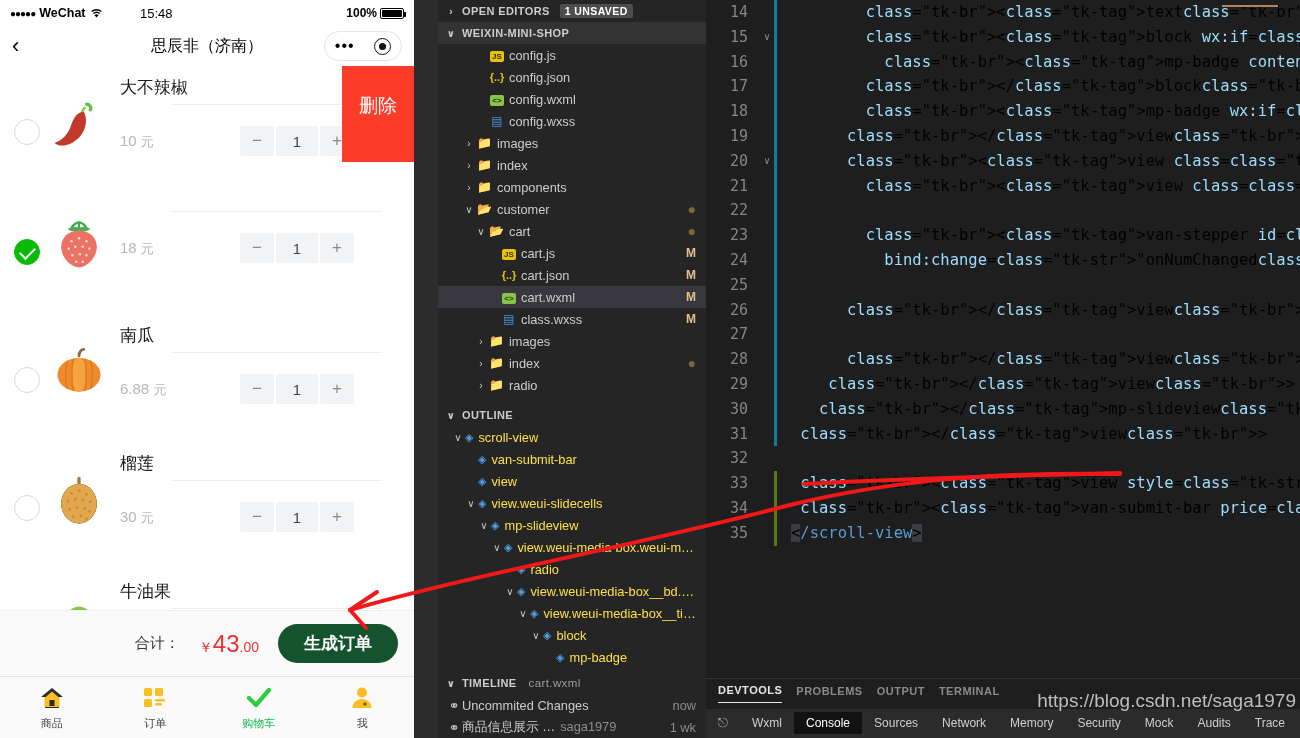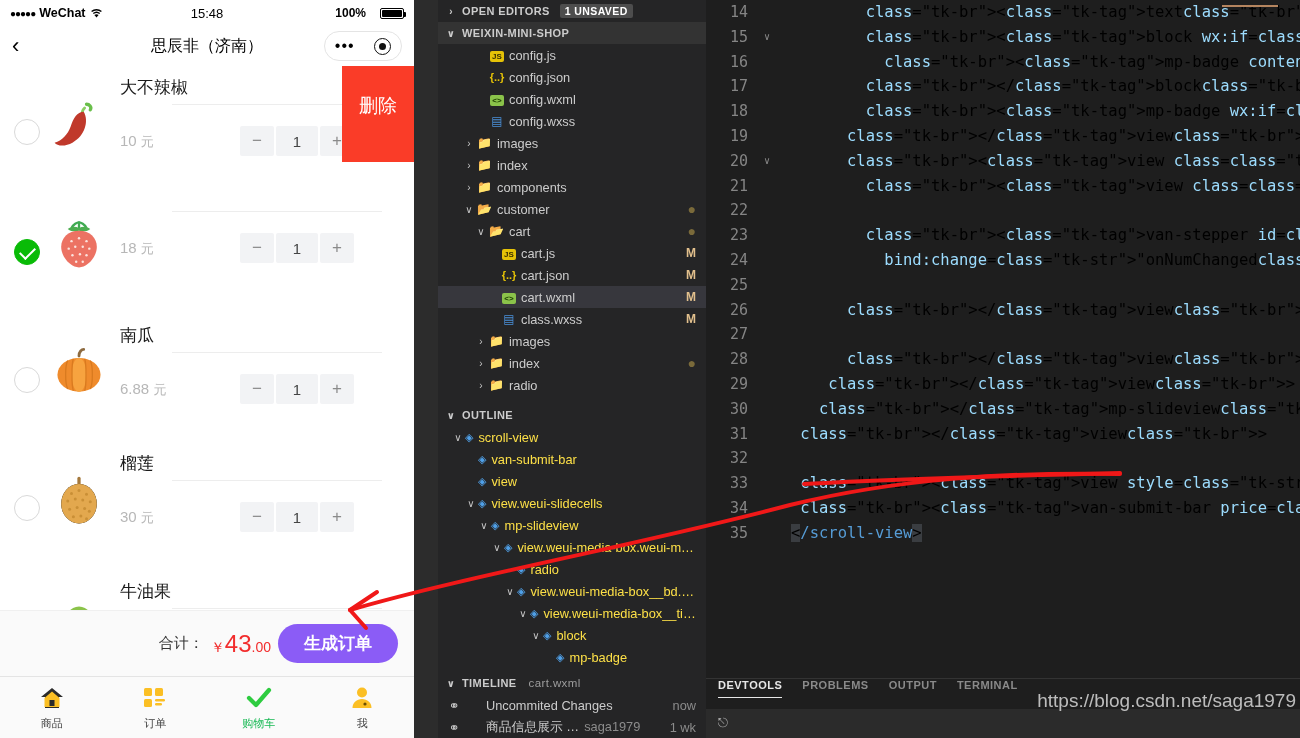--- a/index.html
+++ b/index.html
@@ -16,22 +16,22 @@
   .phone {
     width:414px; height:738px; background:#f7f7f7; position:relative;
     overflow:hidden; flex:0 0 414px;
   }
   .status-bar {
     height:26px; background:#fff; display:flex; align-items:center;
     padding:0 10px; font-size:12.5px; color:#000; font-weight:600;
   }
   .sb-left { display:flex; align-items:center; gap:4px; width:33%; }
   .sb-dots { letter-spacing:-1px; font-size:10px; }
-  .sb-center { width:34%; text-align:center; font-weight:400; font-size:13px;}
-  .sb-right { width:33%; display:flex; align-items:center; justify-content:flex-end; gap:14px; font-size:12px;}
+  .sb-center { width:34%; text-align:left; font-weight:400; font-size:13px;}
+  .sb-right { width:33%; display:flex; align-items:center; justify-content:flex-end; gap:3px; font-size:12px;}
   .batt { width:24px; height:11px; border:1px solid #000; border-radius:2px; position:relative; padding:1px;}
   .batt i { display:block; height:100%; width:100%; background:#000; border-radius:1px;}
   .batt:after{content:""; position:absolute; right:-3px; top:3px; width:2px; height:5px; background:#000; border-radius:0 1px 1px 0;}
 
   .nav-bar {
     height:40px; background:#fff; display:flex; align-items:center;
     padding:0 12px; position:relative;
   }
   .nav-back { font-size:22px; color:#000; line-height:1; cursor:pointer; font-weight:300;}
   .nav-title {
@@ -93,30 +93,30 @@
   }
   .delete-btn {
     position:absolute; right:0; top:0; width:72px; height:100%;
     background:#fa3c28; color:#fff; font-size:19px;
     display:flex; align-items:center; justify-content:center;
   }
 
   .submit-bar {
     position:absolute; left:0; right:0; bottom:62px; height:66px;
     background:#fafafa; display:flex; align-items:center;
-    justify-content:flex-end; padding-right:16px; gap:7px;
+    justify-content:flex-end; padding-right:16px; gap:19px;
     border-top:1px solid #f0f0f0;
   }
   .total-lbl { font-size:15px; color:#333; }
   .total-price { color:#f22d2d; }
   .total-price .yen { font-size:14px; }
   .total-price .big { font-size:24px; font-weight:400;}
   .total-price .dec { font-size:14px;}
   .order-btn {
-    background:#8b5cf6; color:#fff; font-size:17px; font-weight:bold;
+    background:#14532d; color:#fff; font-size:17px; font-weight:bold;
     border-radius:22px; padding:11px 26px; line-height:1;
   }
   .tabbar {
     position:absolute; left:0; right:0; bottom:0; height:62px;
     background:#fafafa; border-top:1px solid #e4e4e4;
     display:flex;
   }
   .tab { flex:1; display:flex; flex-direction:column; align-items:center;
     justify-content:center; gap:5px; }
   .tab .tlabel { font-size:11px; color:#3c3c3c;}
@@ -147,52 +147,52 @@
   }
   .row.sel { background:#37373d; }
   .twisty { width:14px; text-align:center; font-size:10px; color:#c5c5c5; flex:0 0 14px;}
   .ficon { width:18px; flex:0 0 18px; text-align:center; font-size:11px; margin-right:3px; }
   .fname { flex:1 1 auto; overflow:hidden; text-overflow:ellipsis;}
   .gitm { color:#e2c08d; font-size:12px; font-weight:bold; }
   .dot { color:#7a6a3a; font-size:14px; }
   .oicon { color:#4fa0e8; margin-right:5px; font-size:11px;}
   .outline-row .fname { color:#fde047; }
   .tl-row .tlicon { color:#c9c9c9; width:16px; text-align:center; flex:0 0 16px;}
-  .tl-row .tlname { flex:1 1 auto; overflow:hidden; text-overflow:ellipsis;margin-left:24px;}
+  .tl-row .tlname { flex:1 1 auto; overflow:hidden; text-overflow:ellipsis;}
   .tl-row .tlauth { color:#8c8c8c; margin-left:5px; }
   .tl-row .tltime { color:#8c8c8c; }
 
   .editor-area {
     flex:1 1 auto; background:#1e1e1e; position:relative; display:flex;
     flex-direction:column; overflow:hidden;
   }
   .code-wrap { position:relative; height:678px; overflow:hidden; }
   .code {
     font-family:"DejaVu Sans Mono","Liberation Mono",monospace;
     font-size:15.5px; line-height:24.8px; white-space:pre;
   }
-  .cline { display:flex; height:24.8px;align-items:center; }
+  .cline { display:flex; height:24.8px; }
   .lnum {
     width:54px; flex:0 0 54px; text-align:right; padding-right:12px;
     color:#858585; font-family:"DejaVu Sans Mono",monospace; font-size:15px;
   }
   .fold { width:14px; flex:0 0 14px; color:#8a8a8a; font-size:10px; text-align:center;}
   .gitbar { width:3px; flex:0 0 3px; }
   .gitbar.mod { background:#0c7d9d; }
   .gitbar.add { background:#587c0c; }
   .ctext { padding-left:14px; position:relative;}
   .tk-tag{color:#569cd6;} .tk-attr{color:#9cdcfe;}
   .selbox { background:#3a3d41; }
   .minimap-line { position:absolute; right:22px; top:5px; width:56px; height:2px; background:#b5855f;}
 
   .panel {
     height:60px; background:#1e1e1e; border-top:1px solid #333;
     display:flex; flex-direction:column;
   }
-  .panel-tabs { height:30px; display:flex; align-items:flex-start; padding-left:12px; gap:20px;}
+  .panel-tabs { height:30px; display:flex; align-items:center; padding-left:12px; gap:14px;}
   .ptab { font-size:11px; letter-spacing:.5px; color:#8a8a8a; padding-bottom:6px; font-weight:600;}
   .ptab.active { color:#e7e7e7; border-bottom:1px solid #e7e7e7;}
   .devtool-tabs { height:30px; display:flex; align-items:center; background:#2b2b2b; }
   .dtab { font-size:12px; color:#cfcfcf; padding:4px 12px; }
   .dtab.active { background:#111; color:#fff; }
   .inspect-ic { width:34px; text-align:center; color:#aaa; font-size:13px;}
 
   .watermark {
     position:absolute; right:4px; bottom:26px; font-size:19px; color:#d8d8d8;
     opacity:.85; font-family:"Liberation Sans",sans-serif; white-space:nowrap;
@@ -679,20 +679,31 @@
 
     <div class="panel">
       <div class="panel-tabs" id="panel-tabs">
           <span class="ptab active">DEVTOOLS</span>
           <span class="ptab">PROBLEMS</span>
           <span class="ptab">OUTPUT</span>
           <span class="ptab">TERMINAL</span>
         </div>
       <div class="devtool-tabs">
         <span class="inspect-ic">⎋</span>
+        <span id="devtool-tabs" style="display:flex;align-items:center">
+            <span class="dtab">Wxml</span>
+            <span class="dtab active">Console</span>
+            <span class="dtab">Sources</span>
+            <span class="dtab">Network</span>
+            <span class="dtab">Memory</span>
+            <span class="dtab">Security</span>
+            <span class="dtab">Mock</span>
+            <span class="dtab">Audits</span>
+            <span class="dtab">Trace</span>
+          </span>
       </div>
     </div>
   </div>
 
   <svg class="annot">
     <path d="M350 610 C 470 575, 640 545, 790 505 C 900 478, 1010 472, 1120 474" stroke="#f01818" stroke-width="4" fill="none" stroke-linecap="round"></path>
     <path d="M350 610 L 377 592" stroke="#f01818" stroke-width="4" fill="none" stroke-linecap="round"></path>
     <path d="M350 610 L 366 628" stroke="#f01818" stroke-width="4" fill="none" stroke-linecap="round"></path>
     <path d="M804 484 C 880 480, 1000 476, 1120 473" stroke="#f01818" stroke-width="4" fill="none" stroke-linecap="round"></path>
   </svg>

